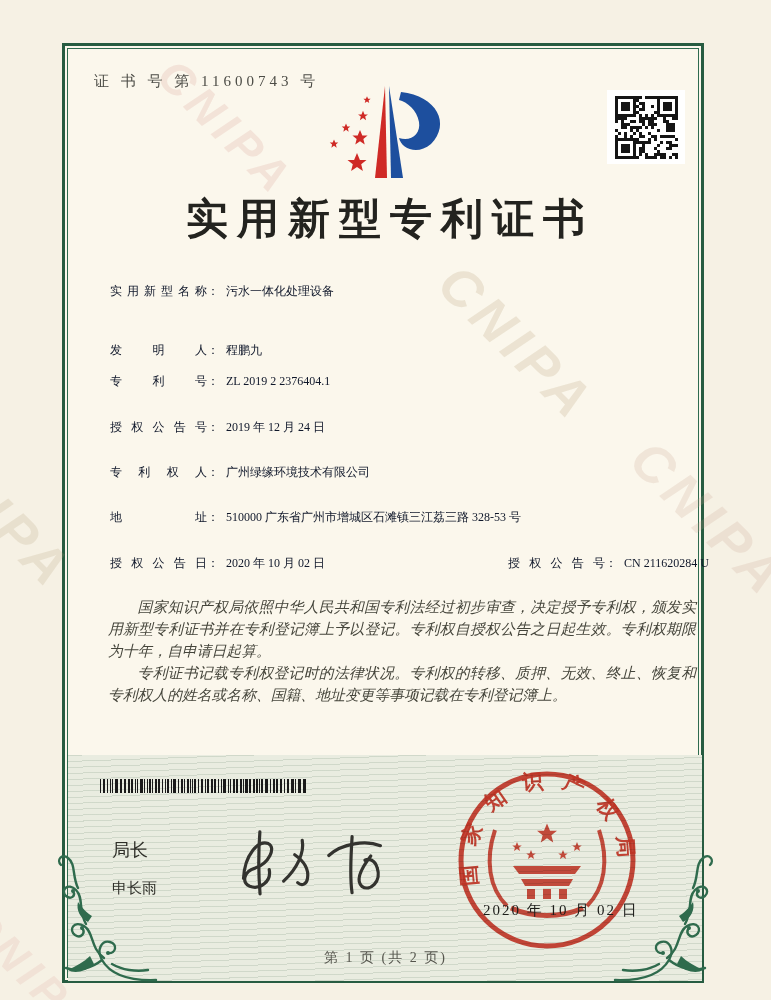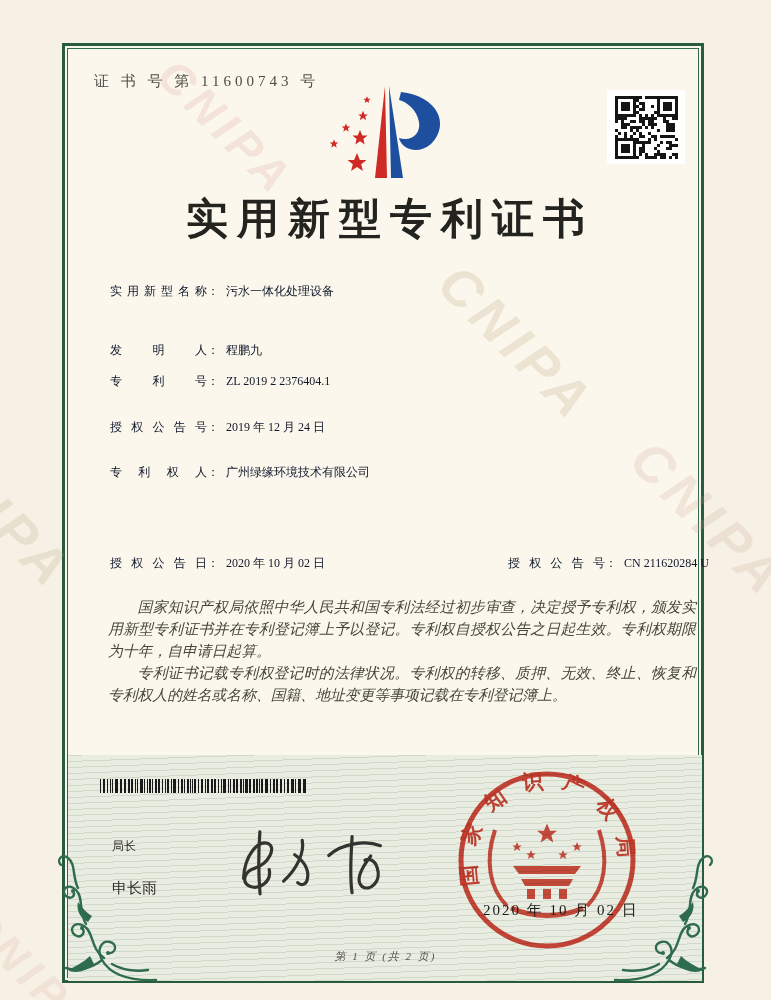--- a/index.html
+++ b/index.html
@@ -44,30 +44,30 @@
   .r7{top:555px}
   .grant-no{ position:absolute; left:398px; top:0; white-space:nowrap; }
   
   .paras{ position:absolute; left:108px; top:596px; width:588px; z-index:3;
           font-size:14.8px; line-height:22px; color:#45453b; text-align:justify;
           font-style:italic; }
   .paras p{ text-indent:2em; }
   
   .barcode{ position:absolute; left:100px; top:779px; z-index:3; }
   
-  .signer-title{ position:absolute; left:112px; top:838px; z-index:3; font-size:12px; color:#2e2e28;}
+  .signer-title{ position:absolute; left:112px; top:838px; z-index:3; font-size:18px; color:#2e2e28;}
   .signer-name { position:absolute; left:112px; top:871px; z-index:3; font-size:15px; color:#2e2e28;margin-top:8px;}
   .signature{ position:absolute; left:225px; top:818px; z-index:3; transform:rotate(-2deg); }
   
   .seal{ position:absolute; left:455px; top:768px; z-index:3; mix-blend-mode:multiply; }
   .seal-date{ position:absolute; left:483px; top:901px; z-index:4; font-size:15px;
               letter-spacing:2px; color:#1d1d1a; white-space:nowrap; }
   
   .footer{ position:absolute; left:0; right:0; top:949px; z-index:3; text-align:center;
-           font-size:11px; letter-spacing:2px; color:#55554d;font-style:italic; }
+           font-size:14px; letter-spacing:2px; color:#55554d; }
   
   .flourish{ position:absolute; z-index:2; }
   .flourish-left { left:48px;  top:848px; }
   .flourish-right{ left:613px; top:848px; transform:scaleX(-1); }
 </style>
 </head>
 <body>
 
 <div class="page">
 
@@ -382,20 +382,23 @@
   </div>
   <div class="frow r3">
     <span class="flabel">专利号</span><span>：</span><span class="fvalue">ZL 2019 2 2376404.1</span>
   </div>
   <div class="frow r4">
     <span class="flabel">授权公告号</span><span>：</span><span class="fvalue">2019 年 12 月 24 日</span>
   </div>
   <div class="frow r5">
     <span class="flabel">专利权人</span><span>：</span><span class="fvalue">广州绿缘环境技术有限公司</span>
   </div>
+  <div class="frow r6">
+    <span class="flabel">地址</span><span>：</span><span class="fvalue">510000 广东省广州市增城区石滩镇三江荔三路 328-53 号</span>
+  </div>
   <div class="frow r7">
     <span><span class="flabel">授权公告日</span><span>：</span><span class="fvalue">2020 年 10 月 02 日</span></span>
     <span class="grant-no"><span class="flabel">授权公告号</span><span>：</span><span class="fvalue">CN 211620284 U</span></span>
   </div>
 
   <div class="paras">
     <p>国家知识产权局依照中华人民共和国专利法经过初步审查，决定授予专利权，颁发实用新型专利证书并在专利登记簿上予以登记。专利权自授权公告之日起生效。专利权期限为十年，自申请日起算。</p>
     <p>专利证书记载专利权登记时的法律状况。专利权的转移、质押、无效、终止、恢复和专利权人的姓名或名称、国籍、地址变更等事项记载在专利登记簿上。</p>
   </div>
 

